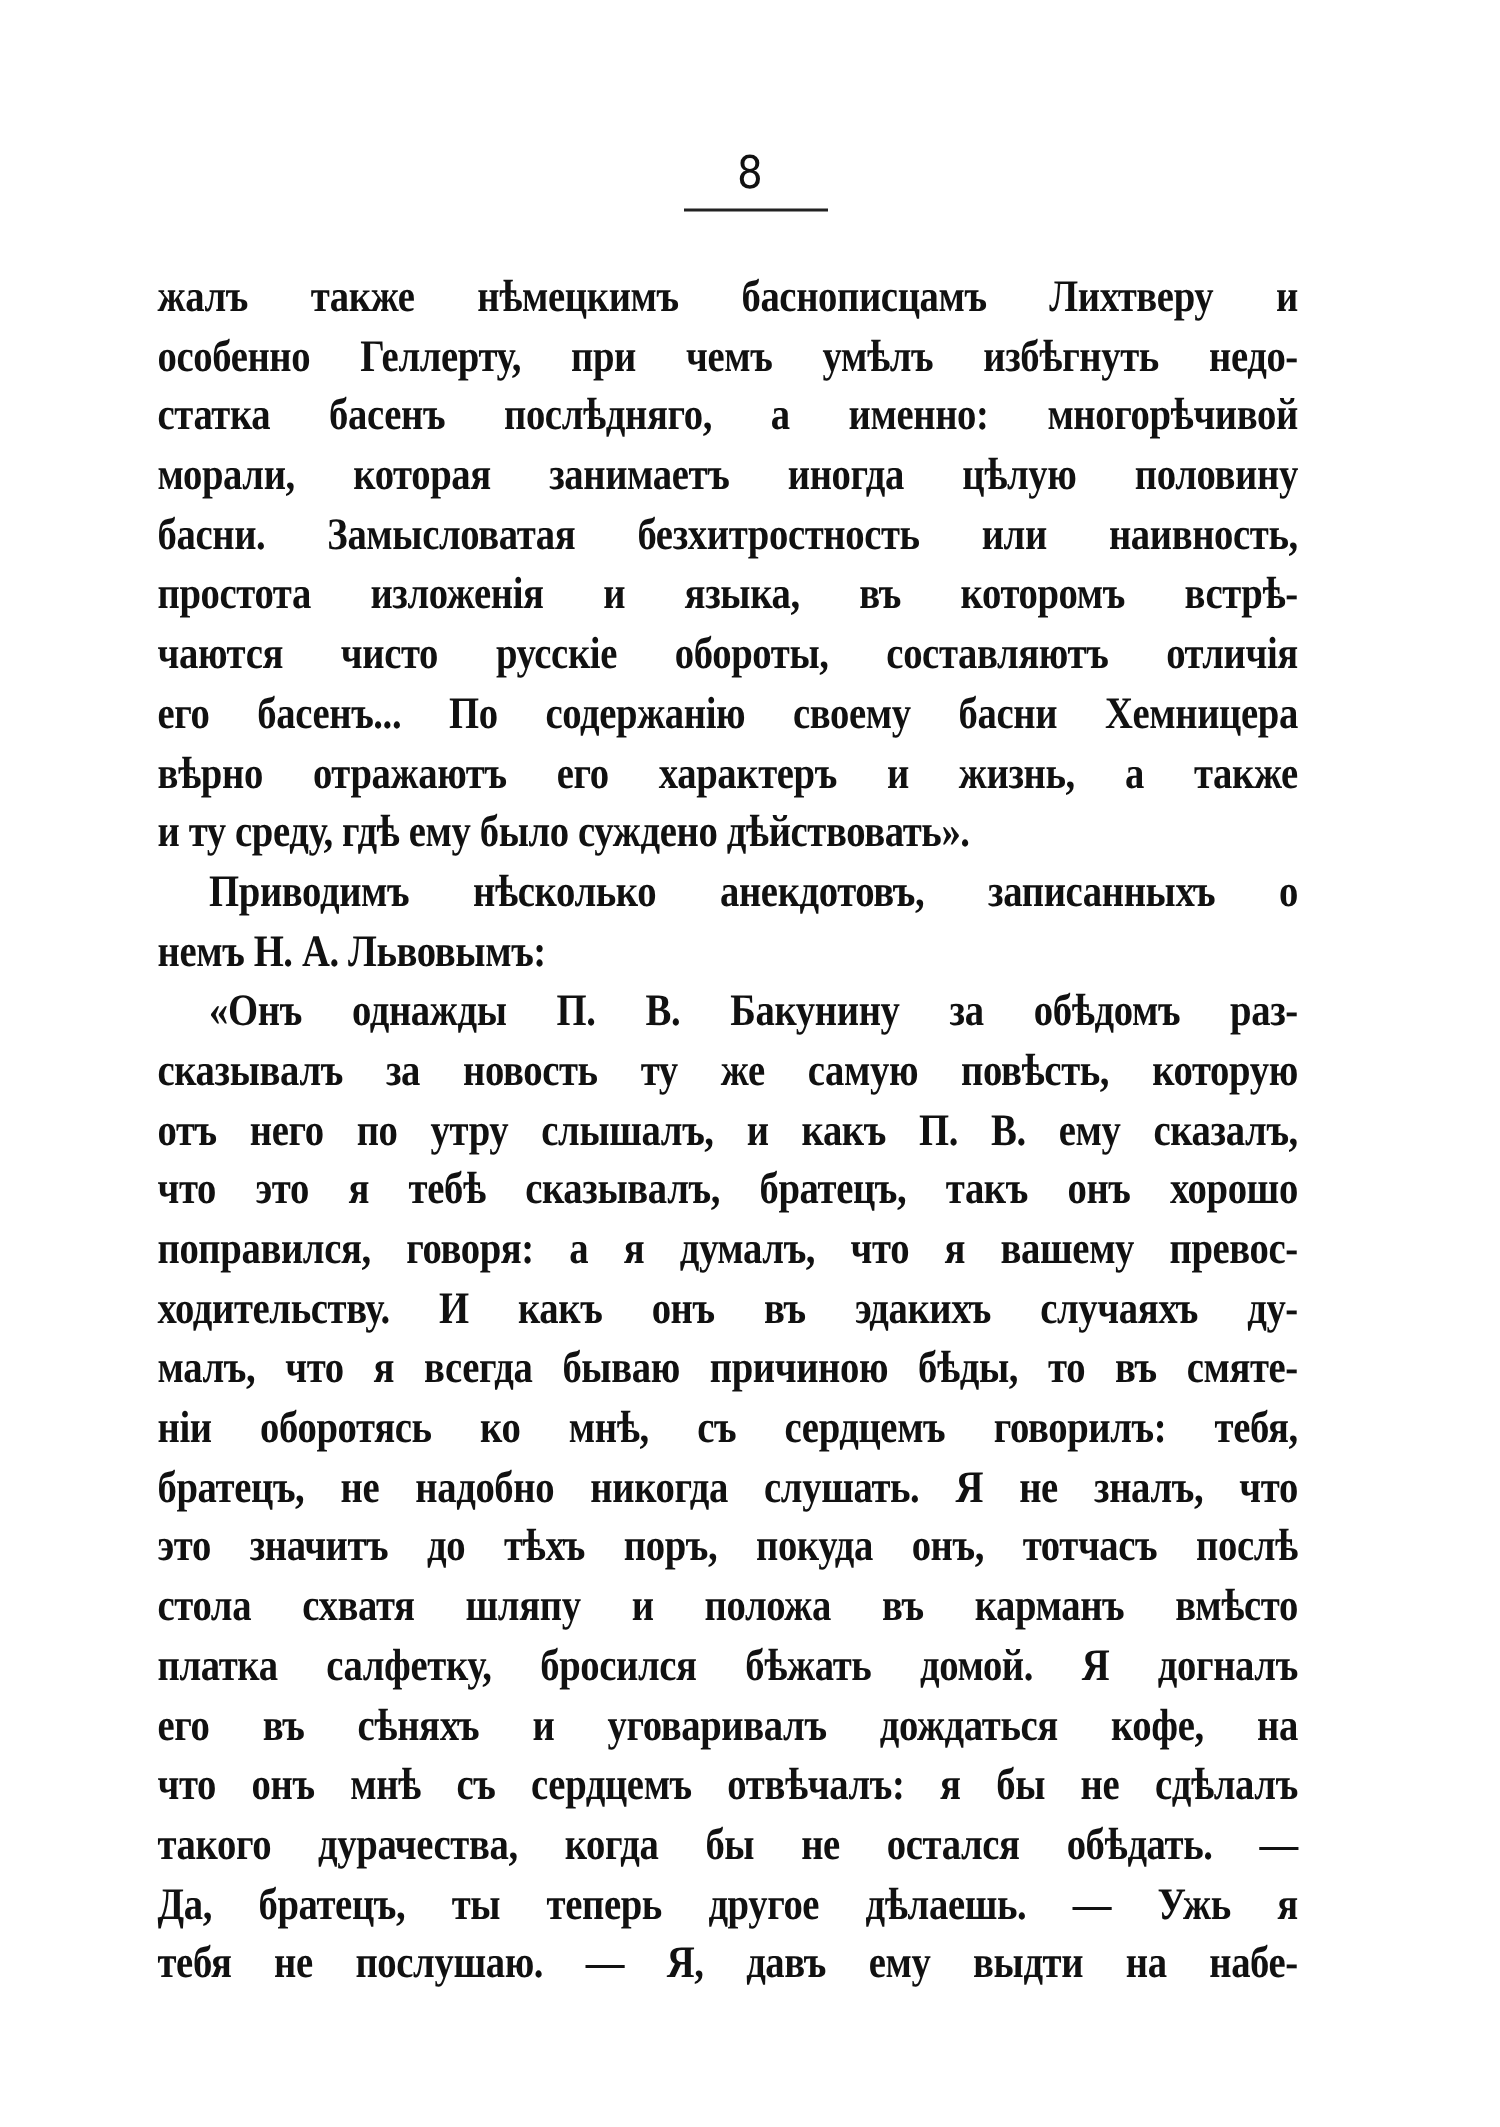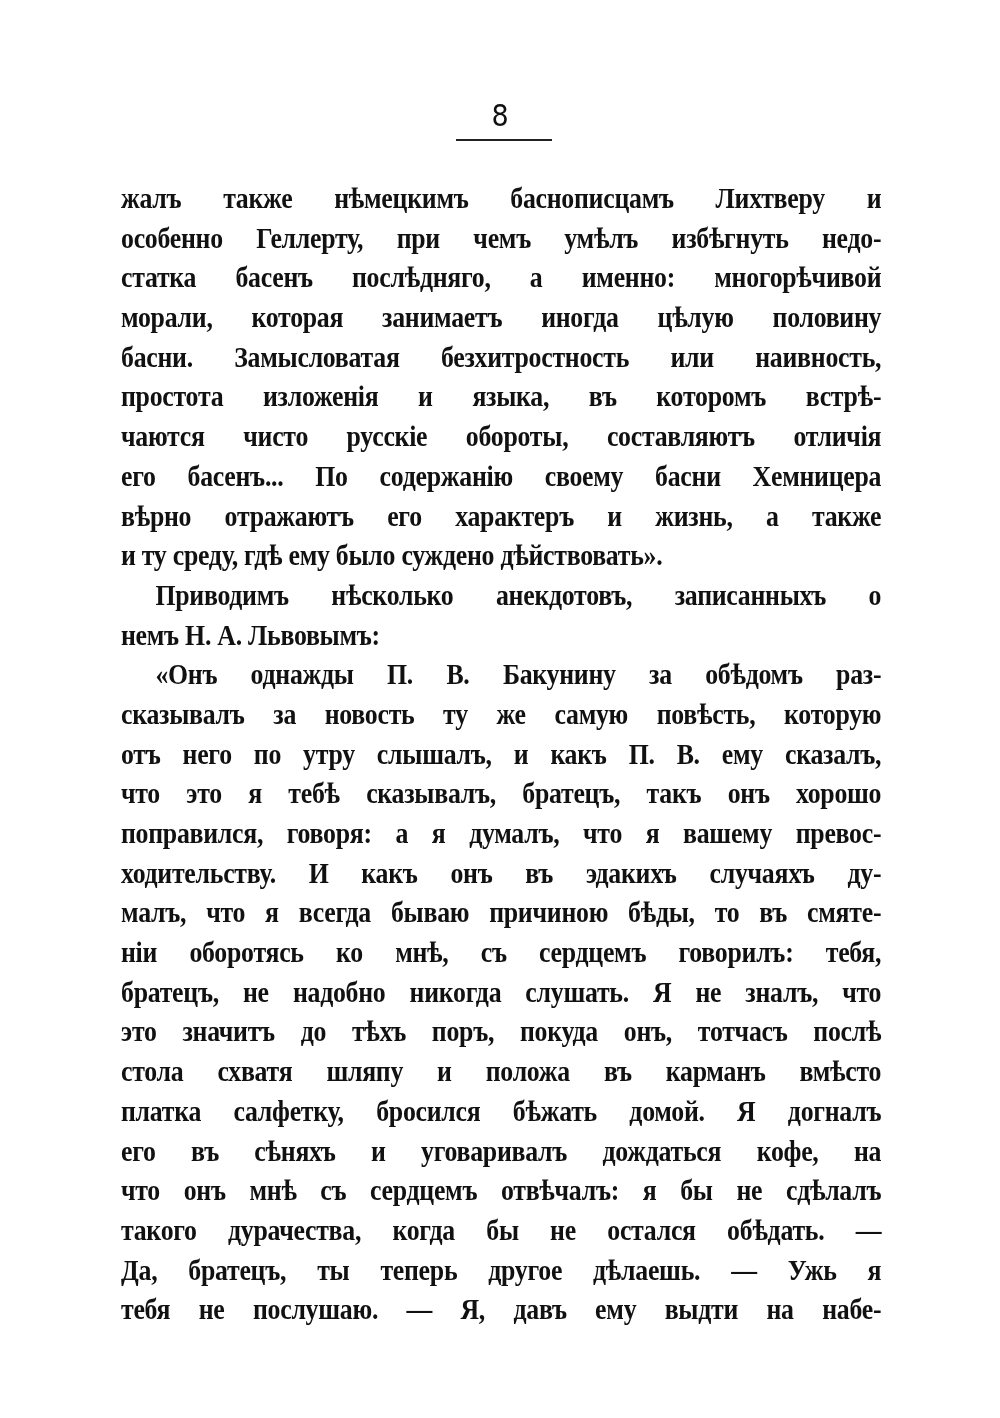--- a/index.html
+++ b/index.html
@@ -29,21 +29,21 @@
       position: absolute;
       top: 139px;
       left: 456px;
       width: 96px;
       height: 2px;
       background: #222222;
     }
     .text-block {
       position: absolute;
       top: 178px;
-      left: 121px;
+      left: 105px;
       width: 760px;
     }
     .line {
       height: 39.7px;
       line-height: 39.7px;
       font-size: 30px;
       font-weight: bold;
       white-space: nowrap;
       text-align: justify;
       text-align-last: justify;

